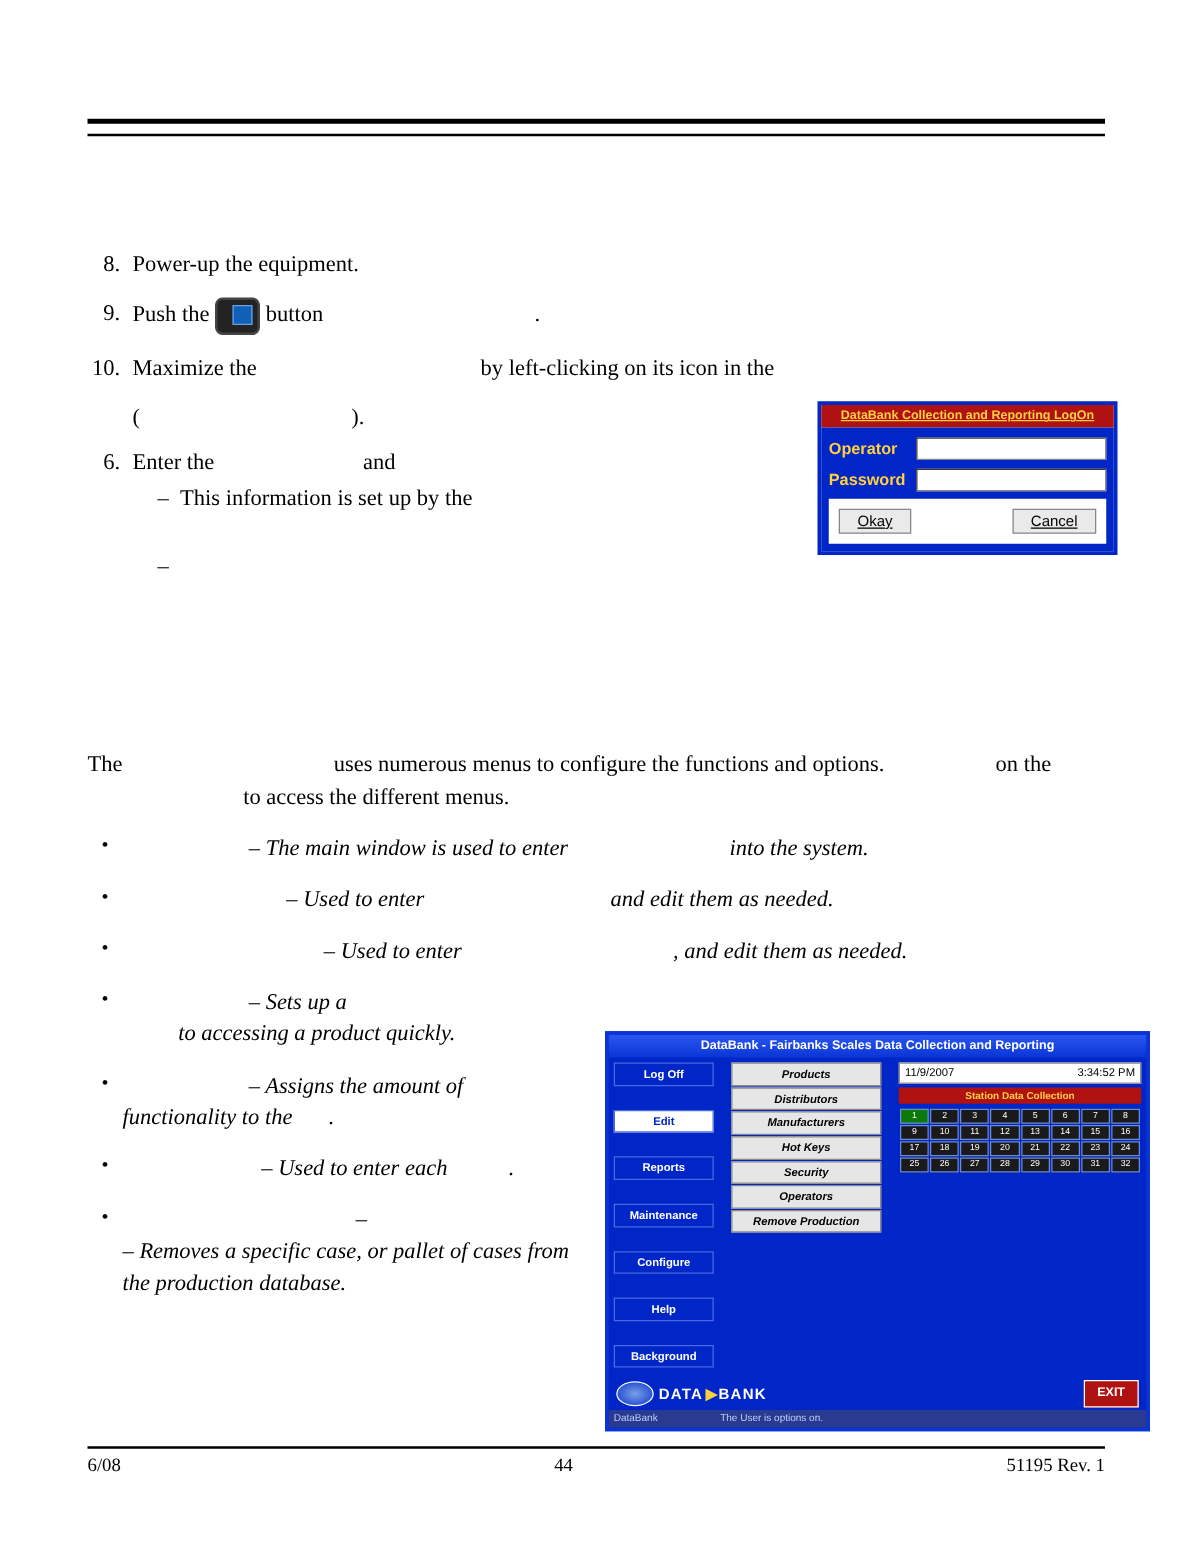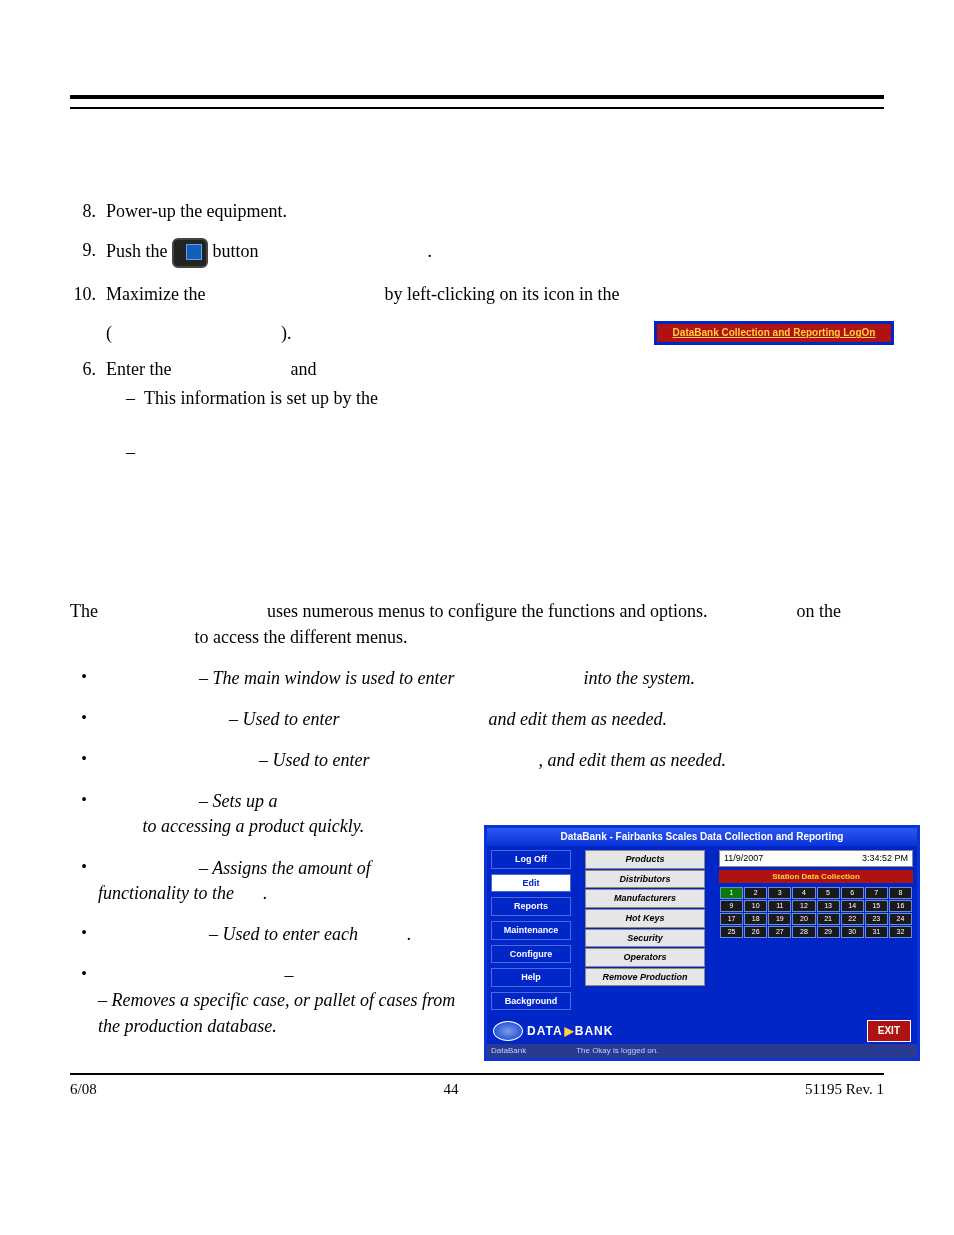--- a/index.html
+++ b/index.html
@@ -114,21 +114,21 @@
   }
   .db-title {
     background: linear-gradient(#2a56f0, #0a35d6);
     color: #fff;
     font-weight: bold;
     text-align: center;
     padding: 2px 0;
     font-size: 10px;
   }
   .db-top-row { display: flex; padding: 4px; gap: 4px; }
-  .db-sidemenu { width: 80px; display: flex; flex-direction: column; gap: 5px; }
+  .db-sidemenu { width: 80px; display: flex; flex-direction: column; gap: 19px; }
   .db-side-item {
     background: #0026c7;
     color: #fff;
     font-weight: bold;
     text-align: center;
     padding: 2px 0;
     font-size: 9px;
     border: 1px solid #4a6ae0;
   }
   .db-side-item.light { background: #fff; color: #0026c7; }
@@ -299,20 +299,34 @@
                 <div class="dash-body"></div>
               </div>
             </div>
           </div>
         </div>
       </div>
 
       <div class="upper-right">
         <div class="login-box">
           <div class="login-title">DataBank Collection and Reporting LogOn</div>
+          <div class="login-body">
+            <div class="login-row">
+              <div class="login-label">Operator</div>
+              <div class="login-input"></div>
+            </div>
+            <div class="login-row">
+              <div class="login-label">Password</div>
+              <div class="login-input"></div>
+            </div>
+            <div class="login-buttons">
+              <button class="login-btn">Okay</button>
+              <button class="login-btn">Cancel</button>
+            </div>
+          </div>
         </div>
       </div>
     </div>
 
     <div class="spacer-big"></div>
 
     <div class="para">
       <span>The</span>
       <span style="display:inline-block;width:160px"></span>
       <span>uses numerous menus to configure the functions and options.</span>
@@ -470,21 +484,21 @@
             <div class="db-logo">
               <div class="db-logo-badge"></div>
               <div class="db-logo-text">
                 <span>DATA</span><span class="y"> ▶</span><span>BANK</span>
               </div>
             </div>
             <div class="db-exit">EXIT</div>
           </div>
           <div class="db-status">
             <span>DataBank</span>
-            <span>The Okay is logged on.</span>
+            <span>The User is options on.</span>
           </div>
         </div>
       </div>
     </div>
 
   </div>
 
   <div class="footer-rule">
     <span>6/08</span>
     <span>44</span>

